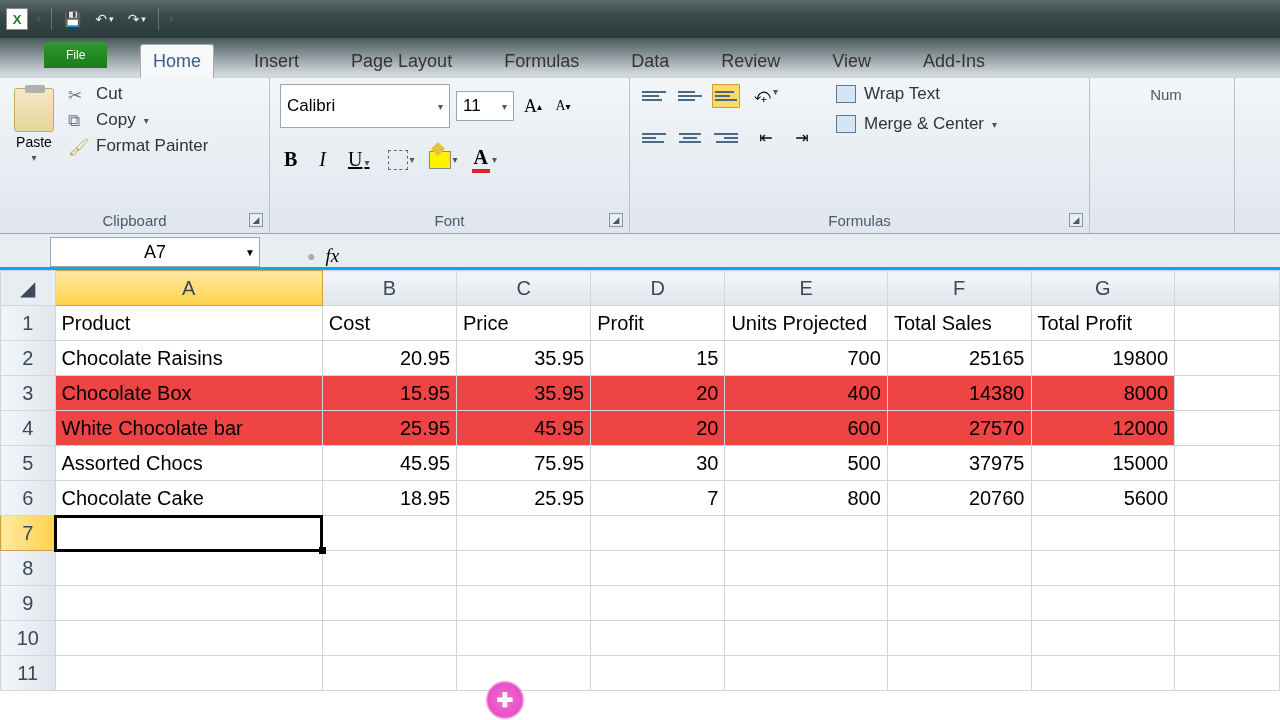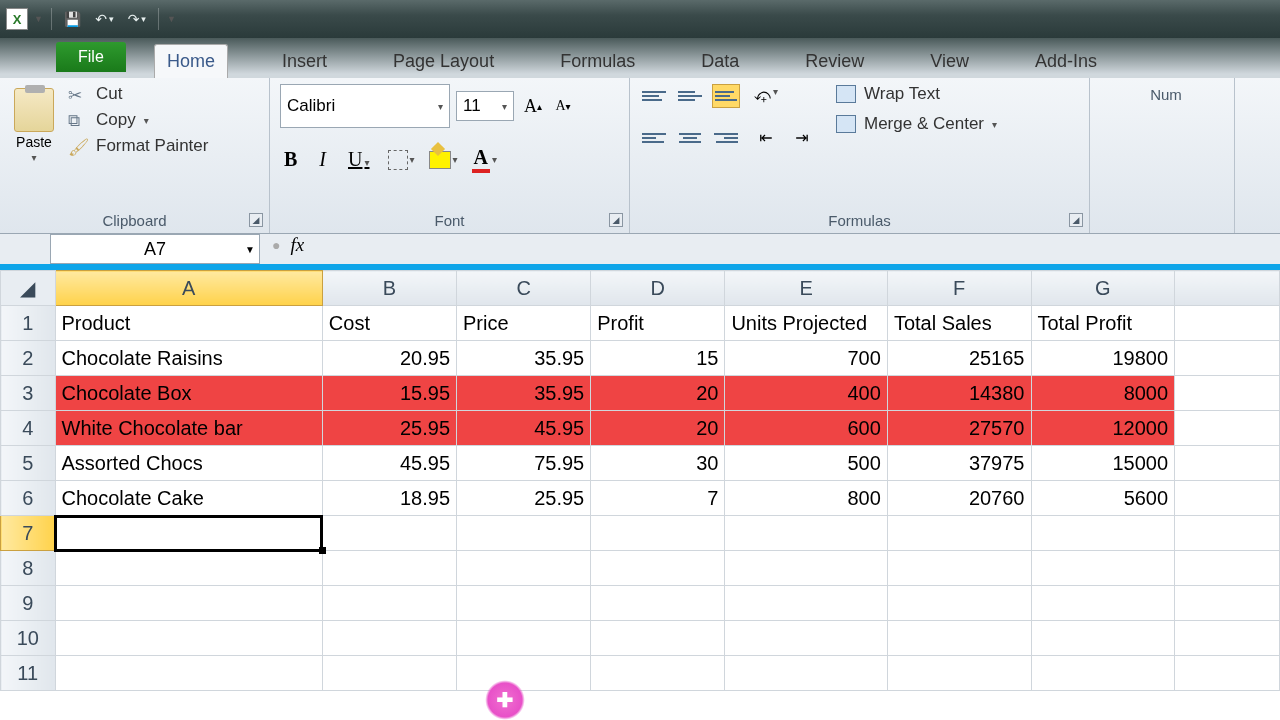--- a/index.html
+++ b/index.html
@@ -6,22 +6,22 @@
 body { font-family: "Segoe UI", Tahoma, sans-serif; font-size: 14px; background: #fff; overflow: hidden; width: 1280px; height: 720px; position: relative; }
 
 
 .qat { height: 38px; background: linear-gradient(to bottom, #5a6a6a 0%, #3a4a4a 40%, #2a3a3a 100%); display: flex; align-items: center; padding: 0 6px; gap: 6px; }
 .qat .excel-logo { width: 22px; height: 22px; background: #fff; border: 1px solid #888; display:flex;align-items:center;justify-content:center;color:#2a7a2a;font-weight:bold;font-size:13px;}
 .qat .sep { width: 1px; height: 22px; background: rgba(255,255,255,0.25); margin: 0 2px;}
 .qat .qat-btn { color: #e8f0f0; padding: 2px 4px; cursor:pointer; display:flex;align-items:center;gap:2px;}
 .qat .qat-dd{font-size:9px;}
 
 
-.ribbon-tabs { height: 40px; background: linear-gradient(to bottom, #4a5a5a, #d0d8dd 90%); display: flex; align-items: flex-end; padding-left: 40px; gap: 42px; font-size: 18px; color: #fff; }
-.file-tab { position:absolute; left:56px; top:42px; background: linear-gradient(to bottom,#2e9a2e,#1a7a1a); color:#fff; padding: 6px 22px; border-radius: 3px 3px 0 0; font-size:16px; cursor:pointer;}
+.ribbon-tabs { height: 40px; background: linear-gradient(to bottom, #4a5a5a, #d0d8dd 90%); display: flex; align-items: flex-end; padding-left: 40px; gap: 28px; font-size: 18px; color: #fff; }
+.file-tab { position:absolute; left:44px; top:42px; background: linear-gradient(to bottom,#2e9a2e,#1a7a1a); color:#fff; padding: 6px 22px; border-radius: 3px 3px 0 0; font-size:12px; cursor:pointer;}
 .ribbon-tabs .tab { padding: 6px 12px; cursor:pointer; color:#333; }
 .ribbon-tabs .tab.active { background: #f6f8fa; color:#3a5a8a; border-radius: 3px 3px 0 0; border:1px solid #aaa; border-bottom:none;}
 .ribbon-tabs .spacer-file{width:72px;}
 
 
 .ribbon { height: 156px; background: linear-gradient(to bottom, #f3f6f9, #dfe6ed); border-bottom: 1px solid #9aa7b3; display:flex; }
 .group { border-right: 1px solid #b8c2cc; padding: 6px 10px 2px 10px; display:flex; flex-direction:column; justify-content:space-between; position:relative;}
 .group-label { text-align:center; color:#4a5a6a; font-size:15px; padding: 2px 0; }
 .group-dialog {position:absolute; right:6px; bottom:6px; width:14px;height:14px;border:1px solid #8a96a2;font-size:9px;display:flex;align-items:center;justify-content:center;color:#4a5a6a;cursor:pointer;background:#e8edf2;}
 
@@ -64,21 +64,21 @@
 .indent-set{display:flex;gap:8px;}
 .wrap-merge{display:flex;flex-direction:column;gap:10px;font-size:17px;color:#333;margin-left:20px;}
 .wm{display:flex;align-items:center;gap:8px;cursor:pointer;}
 .wm .wico{width:20px;height:18px;border:1px solid #5a7a9a;background:#d5e5f5;}
 
 .number-group{width:145px;padding-left:18px;}
 .num-format{width:120px;height:30px;border:1px solid #9aa7b3;background:#fff;padding:2px 8px;font-size:17px;display:flex;align-items:center;justify-content:space-between;cursor:pointer;}
 .num-row2{display:flex;gap:22px;margin-top:22px;font-size:20px;cursor:pointer;}
 
 
-.fbar{height:36px;background:#e8edf2;border-bottom:6px solid #0ea5e9;display:flex;align-items:flex-start;}
+.fbar{height:36px;background:#e8edf2;border-bottom:3px solid #0ea5e9;display:flex;align-items:flex-end;gap:35px;}
 .namebox{width:210px;height:30px;margin-left:50px;border:1px solid #9aa7b3;background:#fff;display:flex;align-items:center;justify-content:center;font-size:18px;position:relative;cursor:text;}
 .namebox .nbdd{position:absolute;right:4px;font-size:10px;cursor:pointer;}
 .fx-area{display:flex;align-items:center;margin-left:12px;gap:10px;}
 .fx-btn{font-style:italic;font-family:serif;font-size:19px;cursor:pointer;}
 .formula-input{flex:1;height:28px;border:none;background:transparent;}
 
 
 .grid-wrap{position:relative;}
 .grid{border-collapse:collapse;width:100%;}
 .grid th,.grid td{border:1px solid #d0d6dc;font-size:20px;height:35px;}

